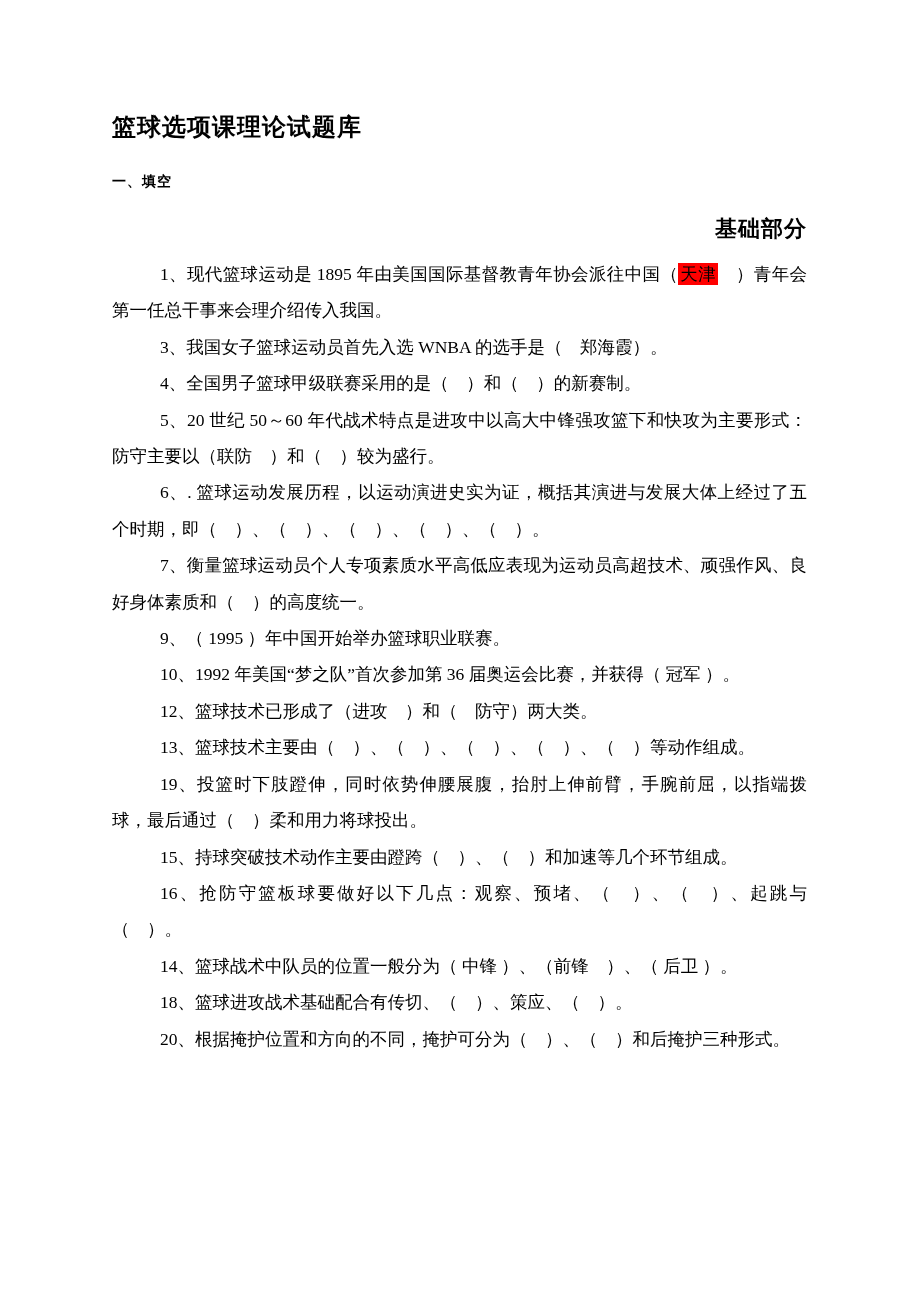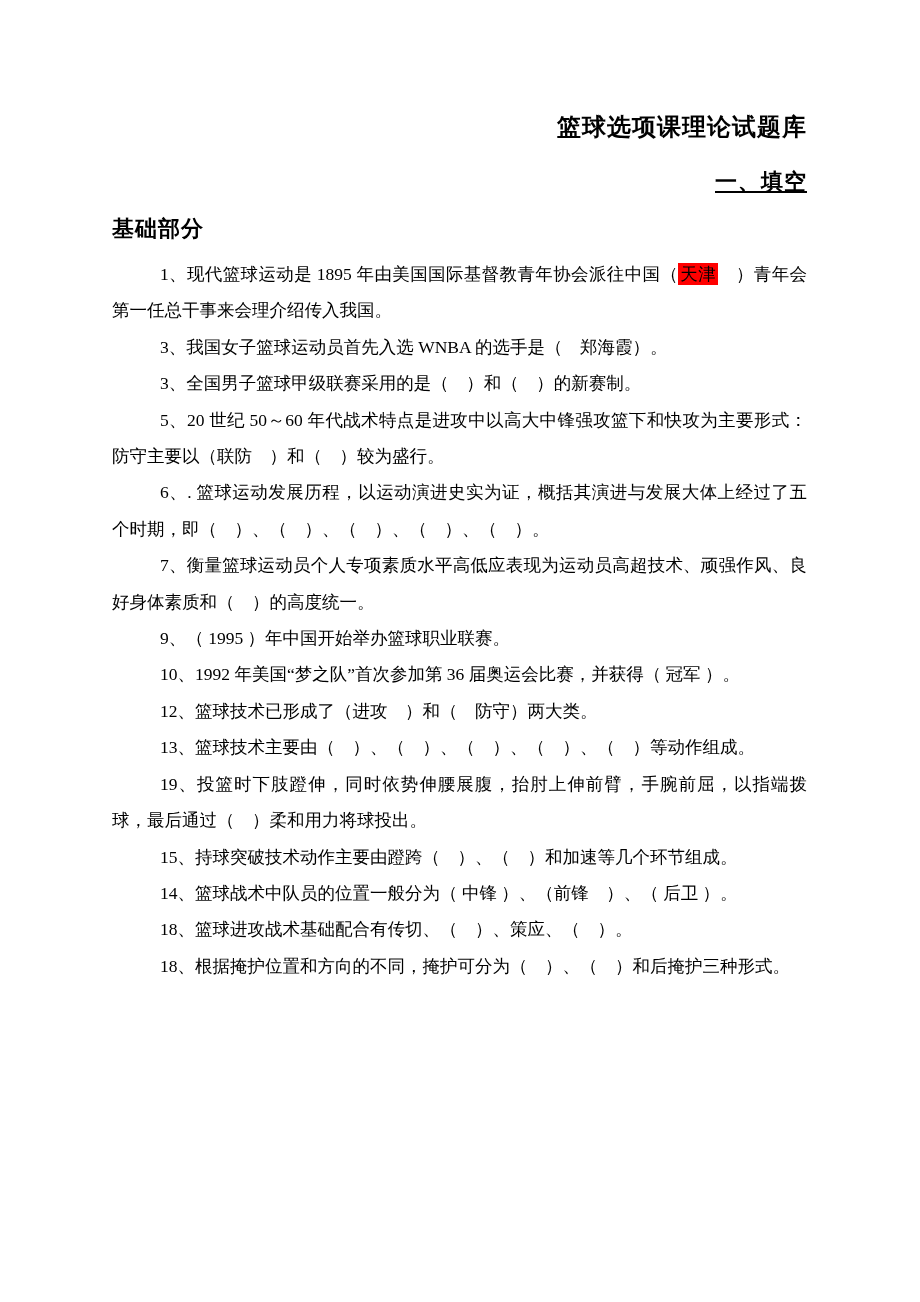--- a/index.html
+++ b/index.html
@@ -16,38 +16,37 @@
     box-sizing: border-box;
     padding: 112px 113px 0 112px;
     font-family: "Liberation Serif", "DejaVu Serif", serif;
     color: #000000;
     overflow: hidden;
   }
   .doc-title {
     margin: 0;
     font-size: 24px;
     font-weight: bold;
-    text-align: right;
+    text-align: left;
     line-height: 31px;
     letter-spacing: 1px;
   }
   .section-heading {
     margin: 25px 0 0 0;
-    font-size: 22px;
+    font-size: 14px;
     font-weight: bold;
-    text-align: right;
+    text-align: left;
     line-height: 28px;
     letter-spacing: 1px;
-    text-decoration: underline;
   }
   .sub-heading {
     margin: 19px 0 0 0;
     font-size: 22px;
     font-weight: bold;
-    text-align: left;
+    text-align: right;
     line-height: 28px;
     letter-spacing: 1px;
   }
   .questions {
     margin-top: 13px;
   }
   .question {
     margin: 0;
     font-size: 17.5px;
     line-height: 36.4px;
@@ -63,27 +62,28 @@
 </head>
 <body>
 
 <div class="page">
   <h1 class="doc-title">篮球选项课理论试题库</h1>
   <h2 class="section-heading">一、填空</h2>
   <h3 class="sub-heading">基础部分</h3>
   <div class="questions">
       <p class="question"><span>1、现代篮球运动是 1895 年由美国国际基督教青年协会派往中国（</span><span class="highlight" style="background-color: rgb(255, 0, 0); color: rgb(0, 0, 0);">天津</span><span>　）青年会第一任总干事来会理介绍传入我国。</span></p>
       <p class="question"><span>3、我国女子篮球运动员首先入选 WNBA 的选手是（　郑海霞）。</span></p>
-      <p class="question"><span>3、全国男子篮球甲级联赛采用的是（　）和（　）的新赛制。</span></p>
+      <p class="question"><span>4、全国男子篮球甲级联赛采用的是（　）和（　）的新赛制。</span></p>
       <p class="question"><span>5、20 世纪 50～60 年代战术特点是进攻中以高大中锋强攻篮下和快攻为主要形式：防守主要以（联防　）和（　）较为盛行。</span></p>
       <p class="question"><span>6、. 篮球运动发展历程，以运动演进史实为证，概括其演进与发展大体上经过了五个时期，即（　）、（　）、（　）、（　）、（　）。</span></p>
       <p class="question"><span>7、衡量篮球运动员个人专项素质水平高低应表现为运动员高超技术、顽强作风、良好身体素质和（　）的高度统一。</span></p>
       <p class="question"><span>9、（ 1995 ）年中国开始举办篮球职业联赛。</span></p>
       <p class="question"><span>10、1992 年美国“梦之队”首次参加第 36 届奥运会比赛，并获得（ 冠军 ）。</span></p>
       <p class="question"><span>12、篮球技术已形成了（进攻　）和（　防守）两大类。</span></p>
       <p class="question"><span>13、篮球技术主要由（　）、（　）、（　）、（　）、（　）等动作组成。</span></p>
       <p class="question"><span>19、投篮时下肢蹬伸，同时依势伸腰展腹，抬肘上伸前臂，手腕前屈，以指端拨球，最后通过（　）柔和用力将球投出。</span></p>
       <p class="question"><span>15、持球突破技术动作主要由蹬跨（　）、（　）和加速等几个环节组成。</span></p>
+      <p class="question"><span>16、抢防守篮板球要做好以下几点：观察、预堵、（　）、（　）、起跳与（　）。</span></p>
       <p class="question"><span>14、篮球战术中队员的位置一般分为（ 中锋 ）、（前锋　）、（ 后卫 ）。</span></p>
       <p class="question"><span>18、篮球进攻战术基础配合有传切、（　）、策应、（　）。</span></p>
-      <p class="question"><span>18、根据掩护位置和方向的不同，掩护可分为（　）、（　）和后掩护三种形式。</span></p>
+      <p class="question"><span>20、根据掩护位置和方向的不同，掩护可分为（　）、（　）和后掩护三种形式。</span></p>
     </div>
 </div>
 
 </body></html>

